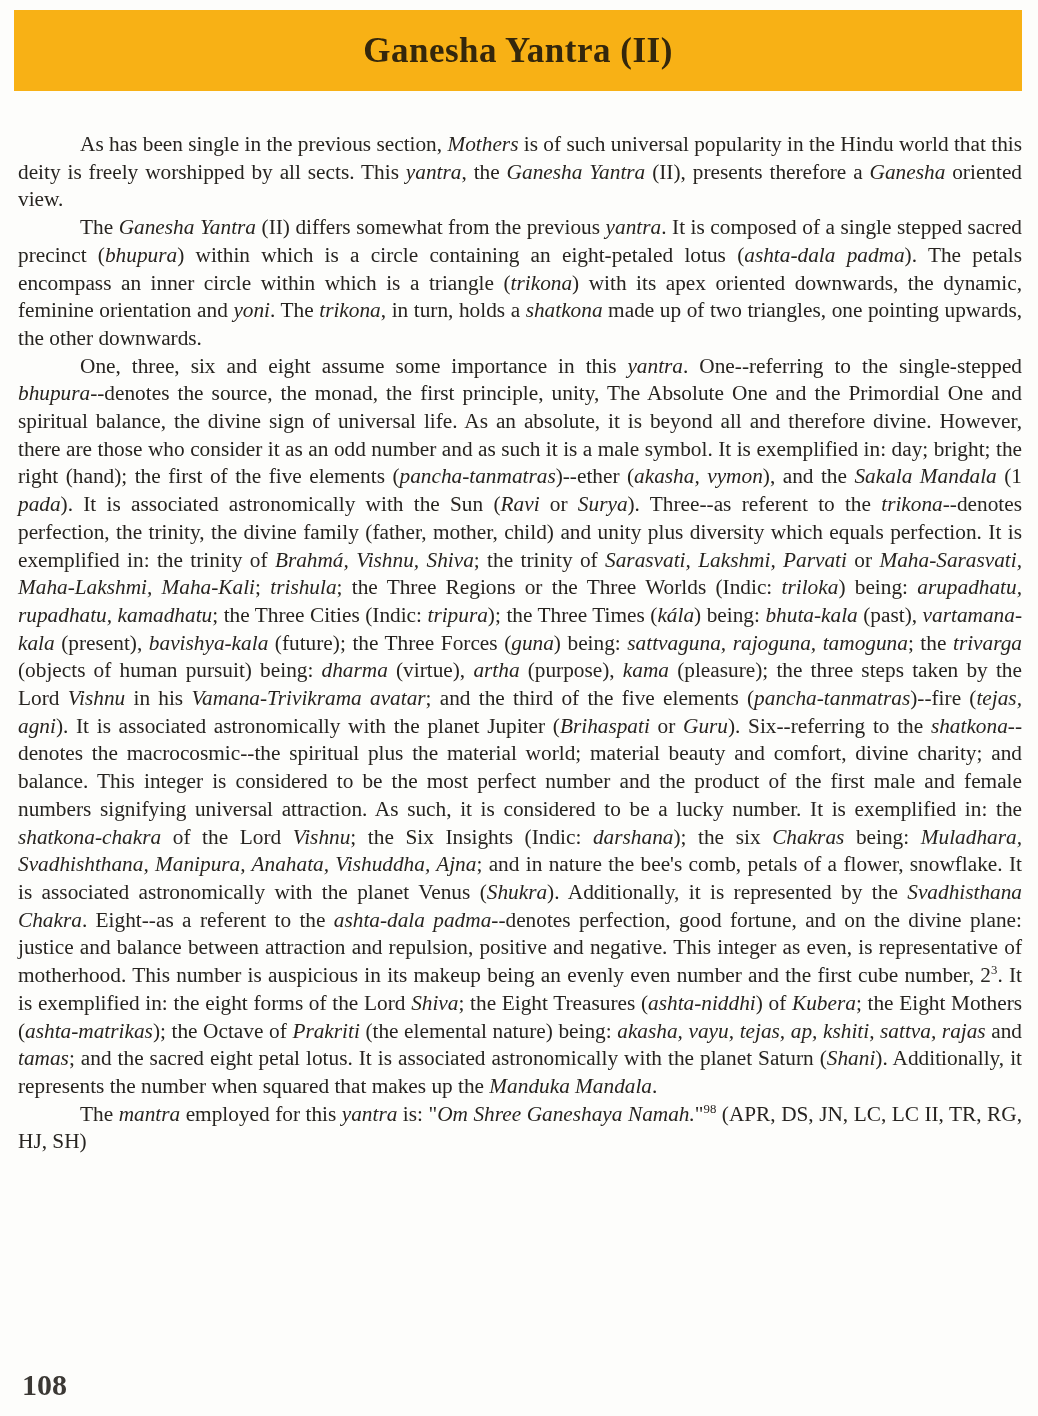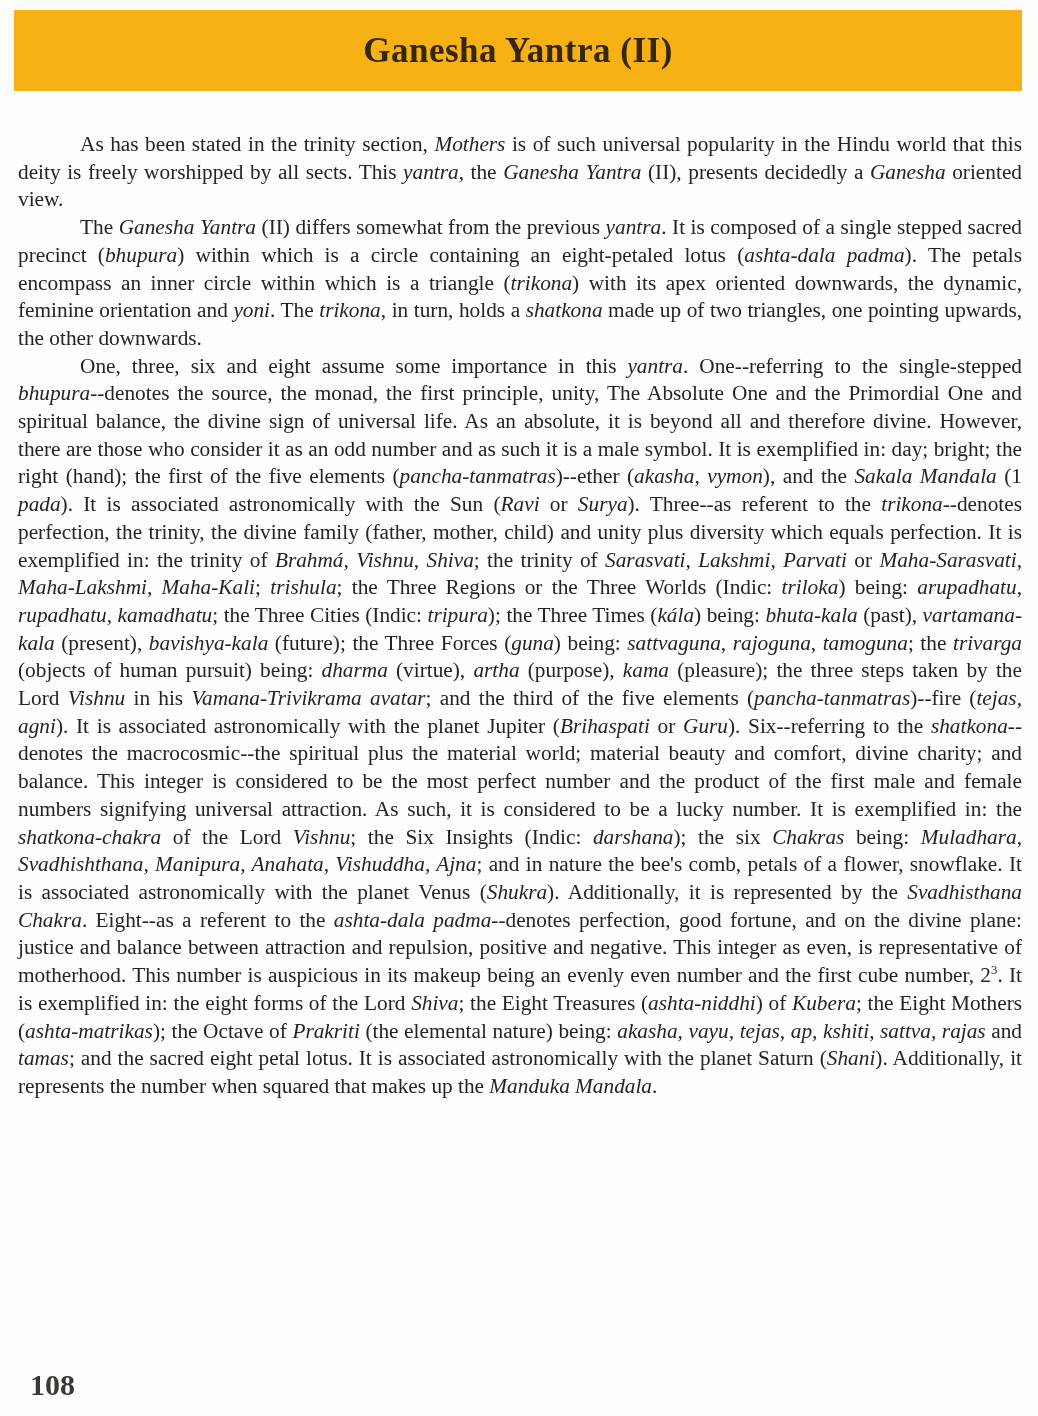--- a/index.html
+++ b/index.html
@@ -52,37 +52,38 @@
   .body-text em {
     font-style: italic;
   }
   .body-text sup {
     font-size: 0.6em;
     line-height: 0;
     vertical-align: super;
   }
   .page-number {
     position: absolute;
-    left: 30px;
+    left: 22px;
     top: 1368px;
     font-size: 30px;
     font-weight: 700;
     color: #3b3834;
   }
 </style>
 </head>
 <body>
 
 <div class="page">
 
   <div class="banner">
     <h1>Ganesha Yantra (II)</h1>
   </div>
 
   <div class="body-text">
-    <p><span>As has been stated in the trinity section, </span><em>Mothers</em><span> is of such universal popularity in the Hindu world that this deity is freely worshipped by all sects. This </span><em>yantra</em><span>, the </span><em>Ganesha Yantra</em><span> (II), presents decidedly a </span><em>Ganesha</em><span> oriented view.</span></p>
+    <p><span>As has been single in the previous section, </span><em>Mothers</em><span> is of such universal popularity in the Hindu world that this deity is freely worshipped by all sects. This </span><em>yantra</em><span>, the </span><em>Ganesha Yantra</em><span> (II), presents therefore a </span><em>Ganesha</em><span> oriented view.</span></p>
     <p><span>The </span><em>Ganesha Yantra</em><span> (II) differs somewhat from the previous </span><em>yantra</em><span>. It is composed of a single stepped sacred precinct (</span><em>bhupura</em><span>) within which is a circle containing an eight-petaled lotus (</span><em>ashta-dala padma</em><span>). The petals encompass an inner circle within which is a triangle (</span><em>trikona</em><span>) with its apex oriented downwards, the dynamic, feminine orientation and </span><em>yoni</em><span>. The </span><em>trikona</em><span>, in turn, holds a </span><em>shatkona</em><span> made up of two triangles, one pointing upwards, the other downwards.</span></p>
     <p><span>One, three, six and eight assume some importance in this </span><em>yantra</em><span>. One--referring to the single-stepped </span><em>bhupura</em><span>--denotes the source, the monad, the first principle, unity, The Absolute One and the Primordial One and spiritual balance, the divine sign of universal life. As an absolute, it is beyond all and therefore divine. However, there are those who consider it as an odd number and as such it is a male symbol. It is exemplified in: day; bright; the right (hand); the first of the five elements (</span><em>pancha-tanmatras</em><span>)--ether (</span><em>akasha, vymon</em><span>), and the </span><em>Sakala Mandala</em><span> (1 </span><em>pada</em><span>). It is associated astronomically with the Sun (</span><em>Ravi</em><span> or </span><em>Surya</em><span>). Three--as referent to the </span><em>trikona</em><span>--denotes perfection, the trinity, the divine family (father, mother, child) and unity plus diversity which equals perfection. It is exemplified in: the trinity of </span><em>Brahmá, Vishnu, Shiva</em><span>; the trinity of </span><em>Sarasvati, Lakshmi, Parvati</em><span> or </span><em>Maha-Sarasvati, Maha-Lakshmi, Maha-Kali</em><span>; </span><em>trishula</em><span>; the Three Regions or the Three Worlds (Indic: </span><em>triloka</em><span>) being: </span><em>arupadhatu, rupadhatu, kamadhatu</em><span>; the Three Cities (Indic: </span><em>tripura</em><span>); the Three Times (</span><em>kála</em><span>) being: </span><em>bhuta-kala</em><span> (past), </span><em>vartamana-kala</em><span> (present), </span><em>bavishya-kala</em><span> (future); the Three Forces (</span><em>guna</em><span>) being: </span><em>sattvaguna, rajoguna, tamoguna</em><span>; the </span><em>trivarga</em><span> (objects of human pursuit) being: </span><em>dharma</em><span> (virtue), </span><em>artha</em><span> (purpose), </span><em>kama</em><span> (pleasure); the three steps taken by the Lord </span><em>Vishnu</em><span> in his </span><em>Vamana-Trivikrama avatar</em><span>; and the third of the five elements (</span><em>pancha-tanmatras</em><span>)--fire (</span><em>tejas, agni</em><span>). It is associated astronomically with the planet Jupiter (</span><em>Brihaspati</em><span> or </span><em>Guru</em><span>). Six--referring to the </span><em>shatkona</em><span>--denotes the macrocosmic--the spiritual plus the material world; material beauty and comfort, divine charity; and balance. This integer is considered to be the most perfect number and the product of the first male and female numbers signifying universal attraction. As such, it is considered to be a lucky number. It is exemplified in: the </span><em>shatkona-chakra</em><span> of the Lord </span><em>Vishnu</em><span>; the Six Insights (Indic: </span><em>darshana</em><span>); the six </span><em>Chakras</em><span> being: </span><em>Muladhara, Svadhishthana, Manipura, Anahata, Vishuddha, Ajna</em><span>; and in nature the bee's comb, petals of a flower, snowflake. It is associated astronomically with the planet Venus (</span><em>Shukra</em><span>). Additionally, it is represented by the </span><em>Svadhisthana Chakra</em><span>. Eight--as a referent to the </span><em>ashta-dala padma</em><span>--denotes perfection, good fortune, and on the divine plane: justice and balance between attraction and repulsion, positive and negative. This integer as even, is representative of motherhood. This number is auspicious in its makeup being an evenly even number and the first cube number, 2</span><sup>3</sup><span>. It is exemplified in: the eight forms of the Lord </span><em>Shiva</em><span>; the Eight Treasures (</span><em>ashta-niddhi</em><span>) of </span><em>Kubera</em><span>; the Eight Mothers (</span><em>ashta-matrikas</em><span>); the Octave of </span><em>Prakriti</em><span> (the elemental nature) being: </span><em>akasha, vayu, tejas, ap, kshiti, sattva, rajas</em><span> and </span><em>tamas</em><span>; and the sacred eight petal lotus. It is associated astronomically with the planet Saturn (</span><em>Shani</em><span>). Additionally, it represents the number when squared that makes up the </span><em>Manduka Mandala</em><span>.</span></p>
+    <p><span>The </span><em>mantra</em><span> employed for this </span><em>yantra</em><span> is: "</span><em>Om Shree Ganeshaya Namah.</em><span>"</span><sup>98</sup><span> (APR, DS, JN, LC, LC II, TR, RG, HJ, SH)</span></p>
   </div>
 
   <div class="page-number">108</div>
 
 </div>
 
 </body></html>

